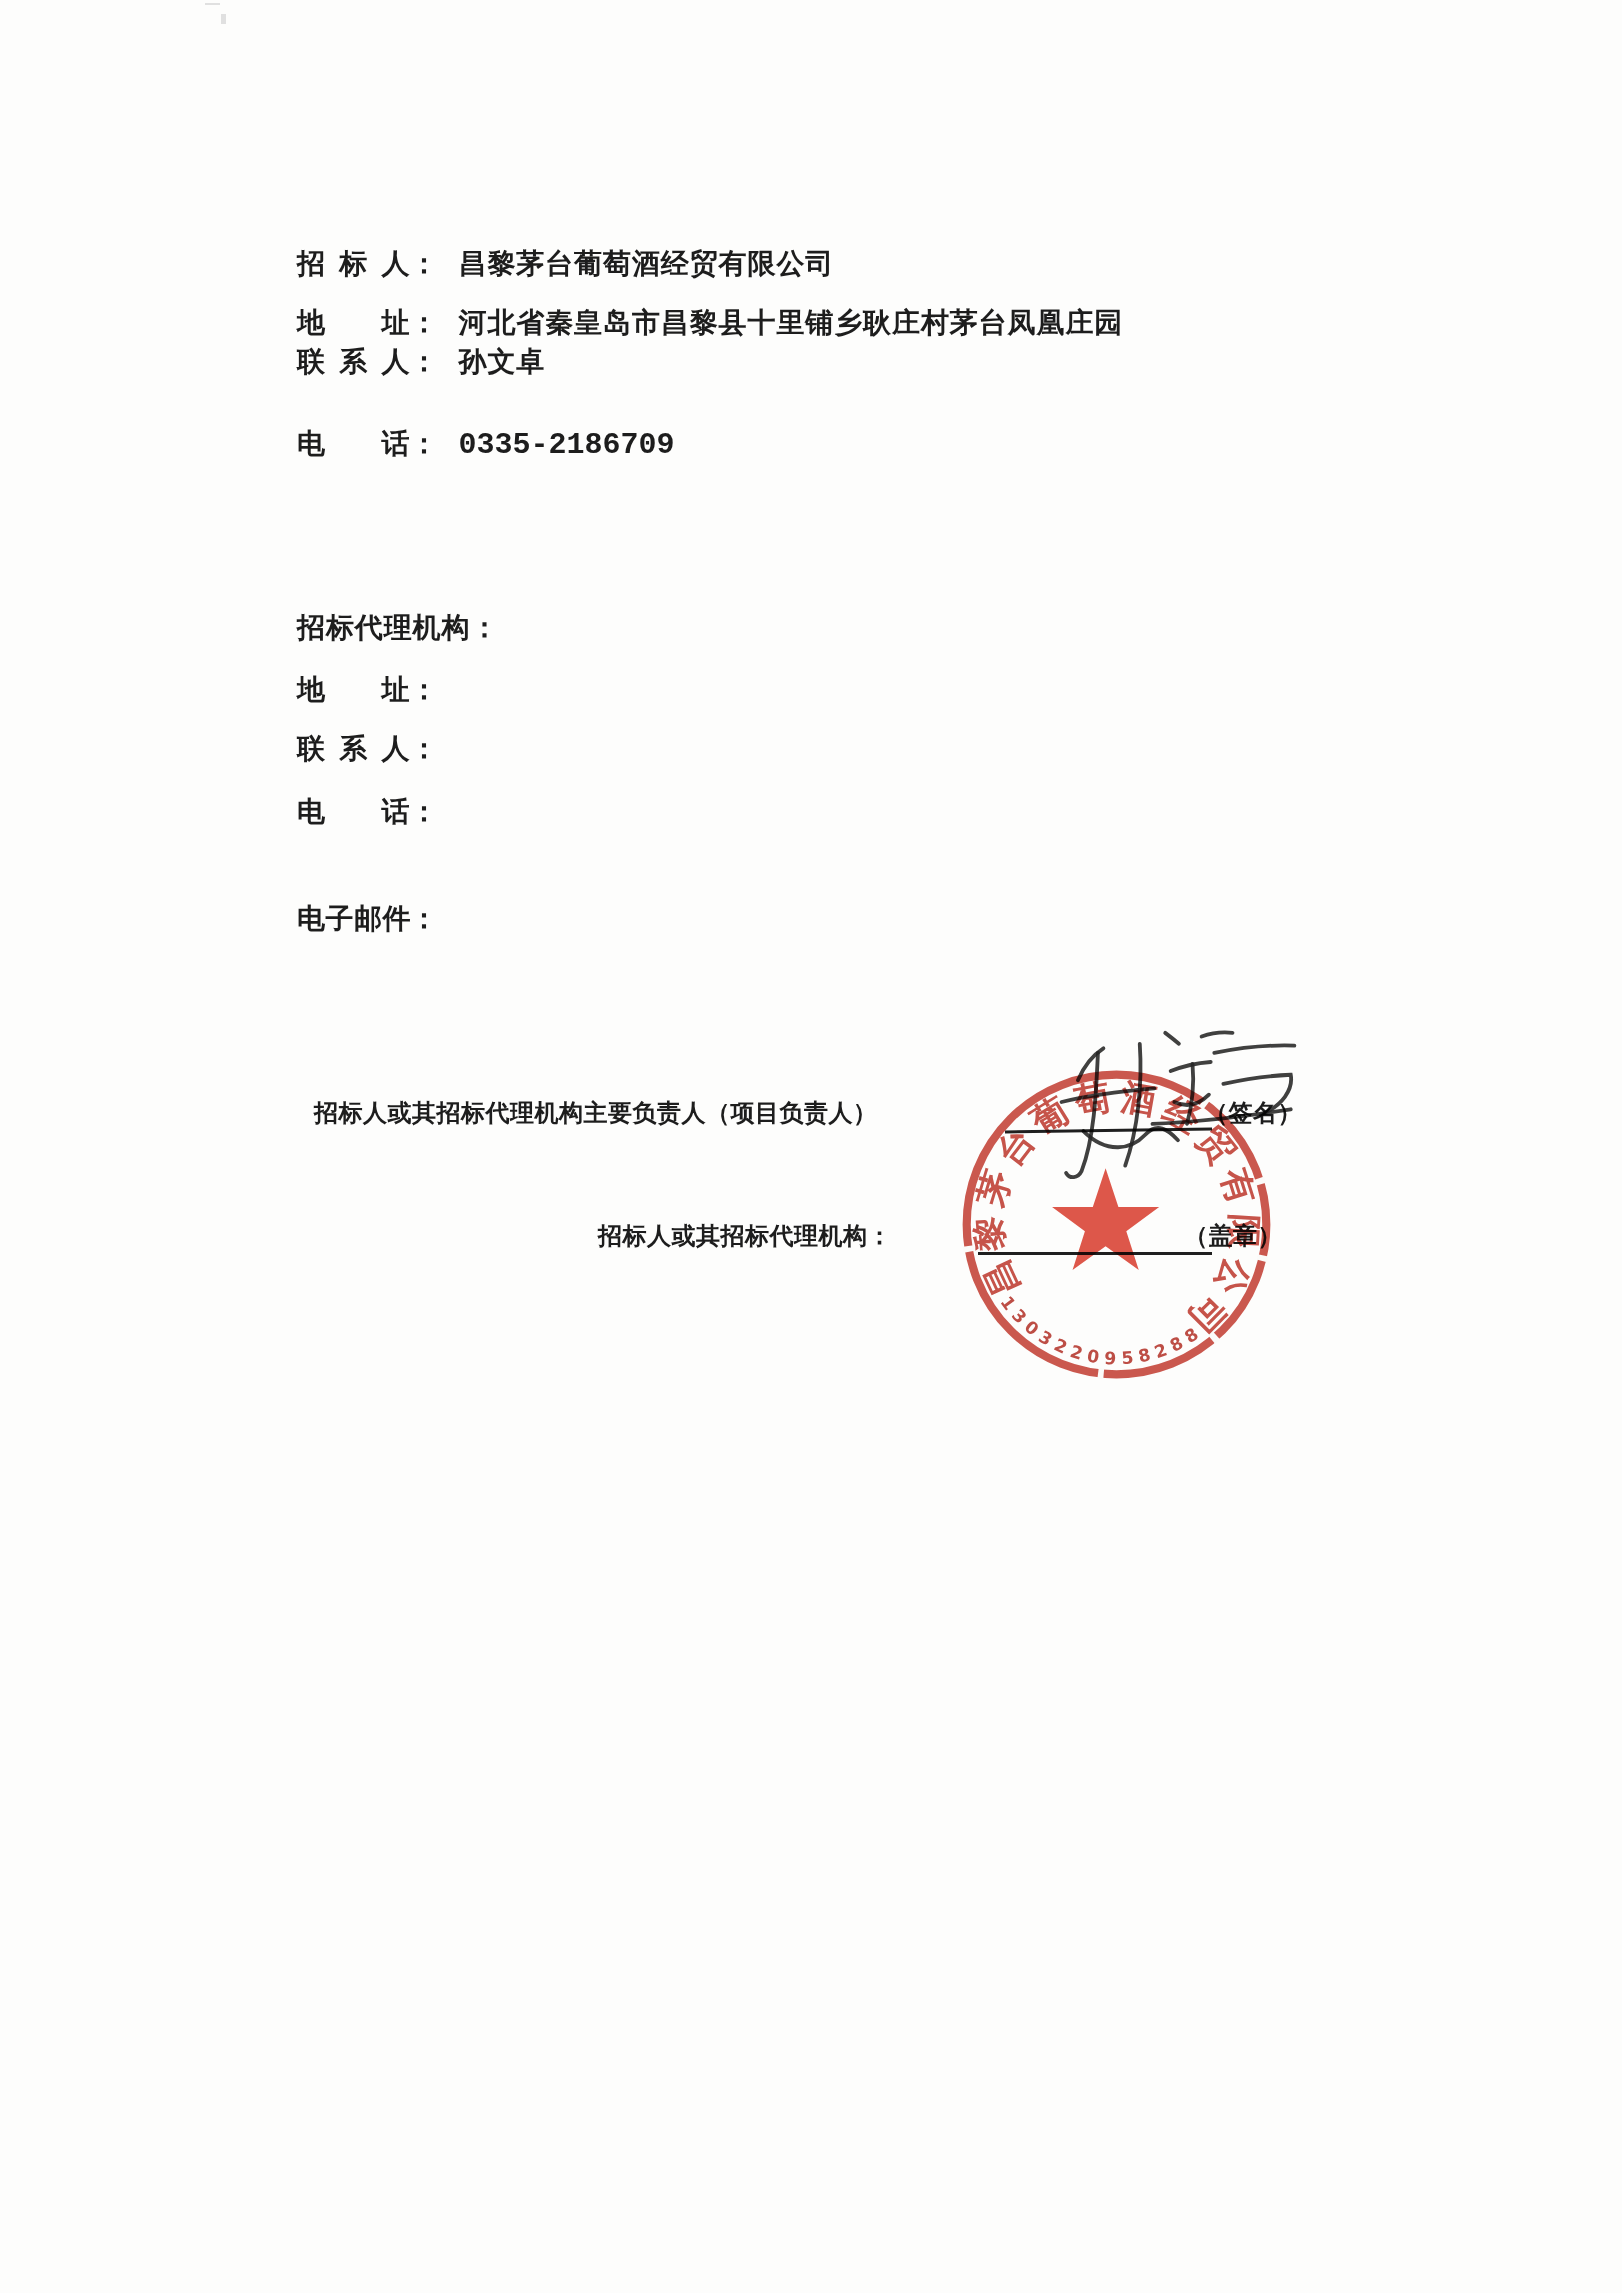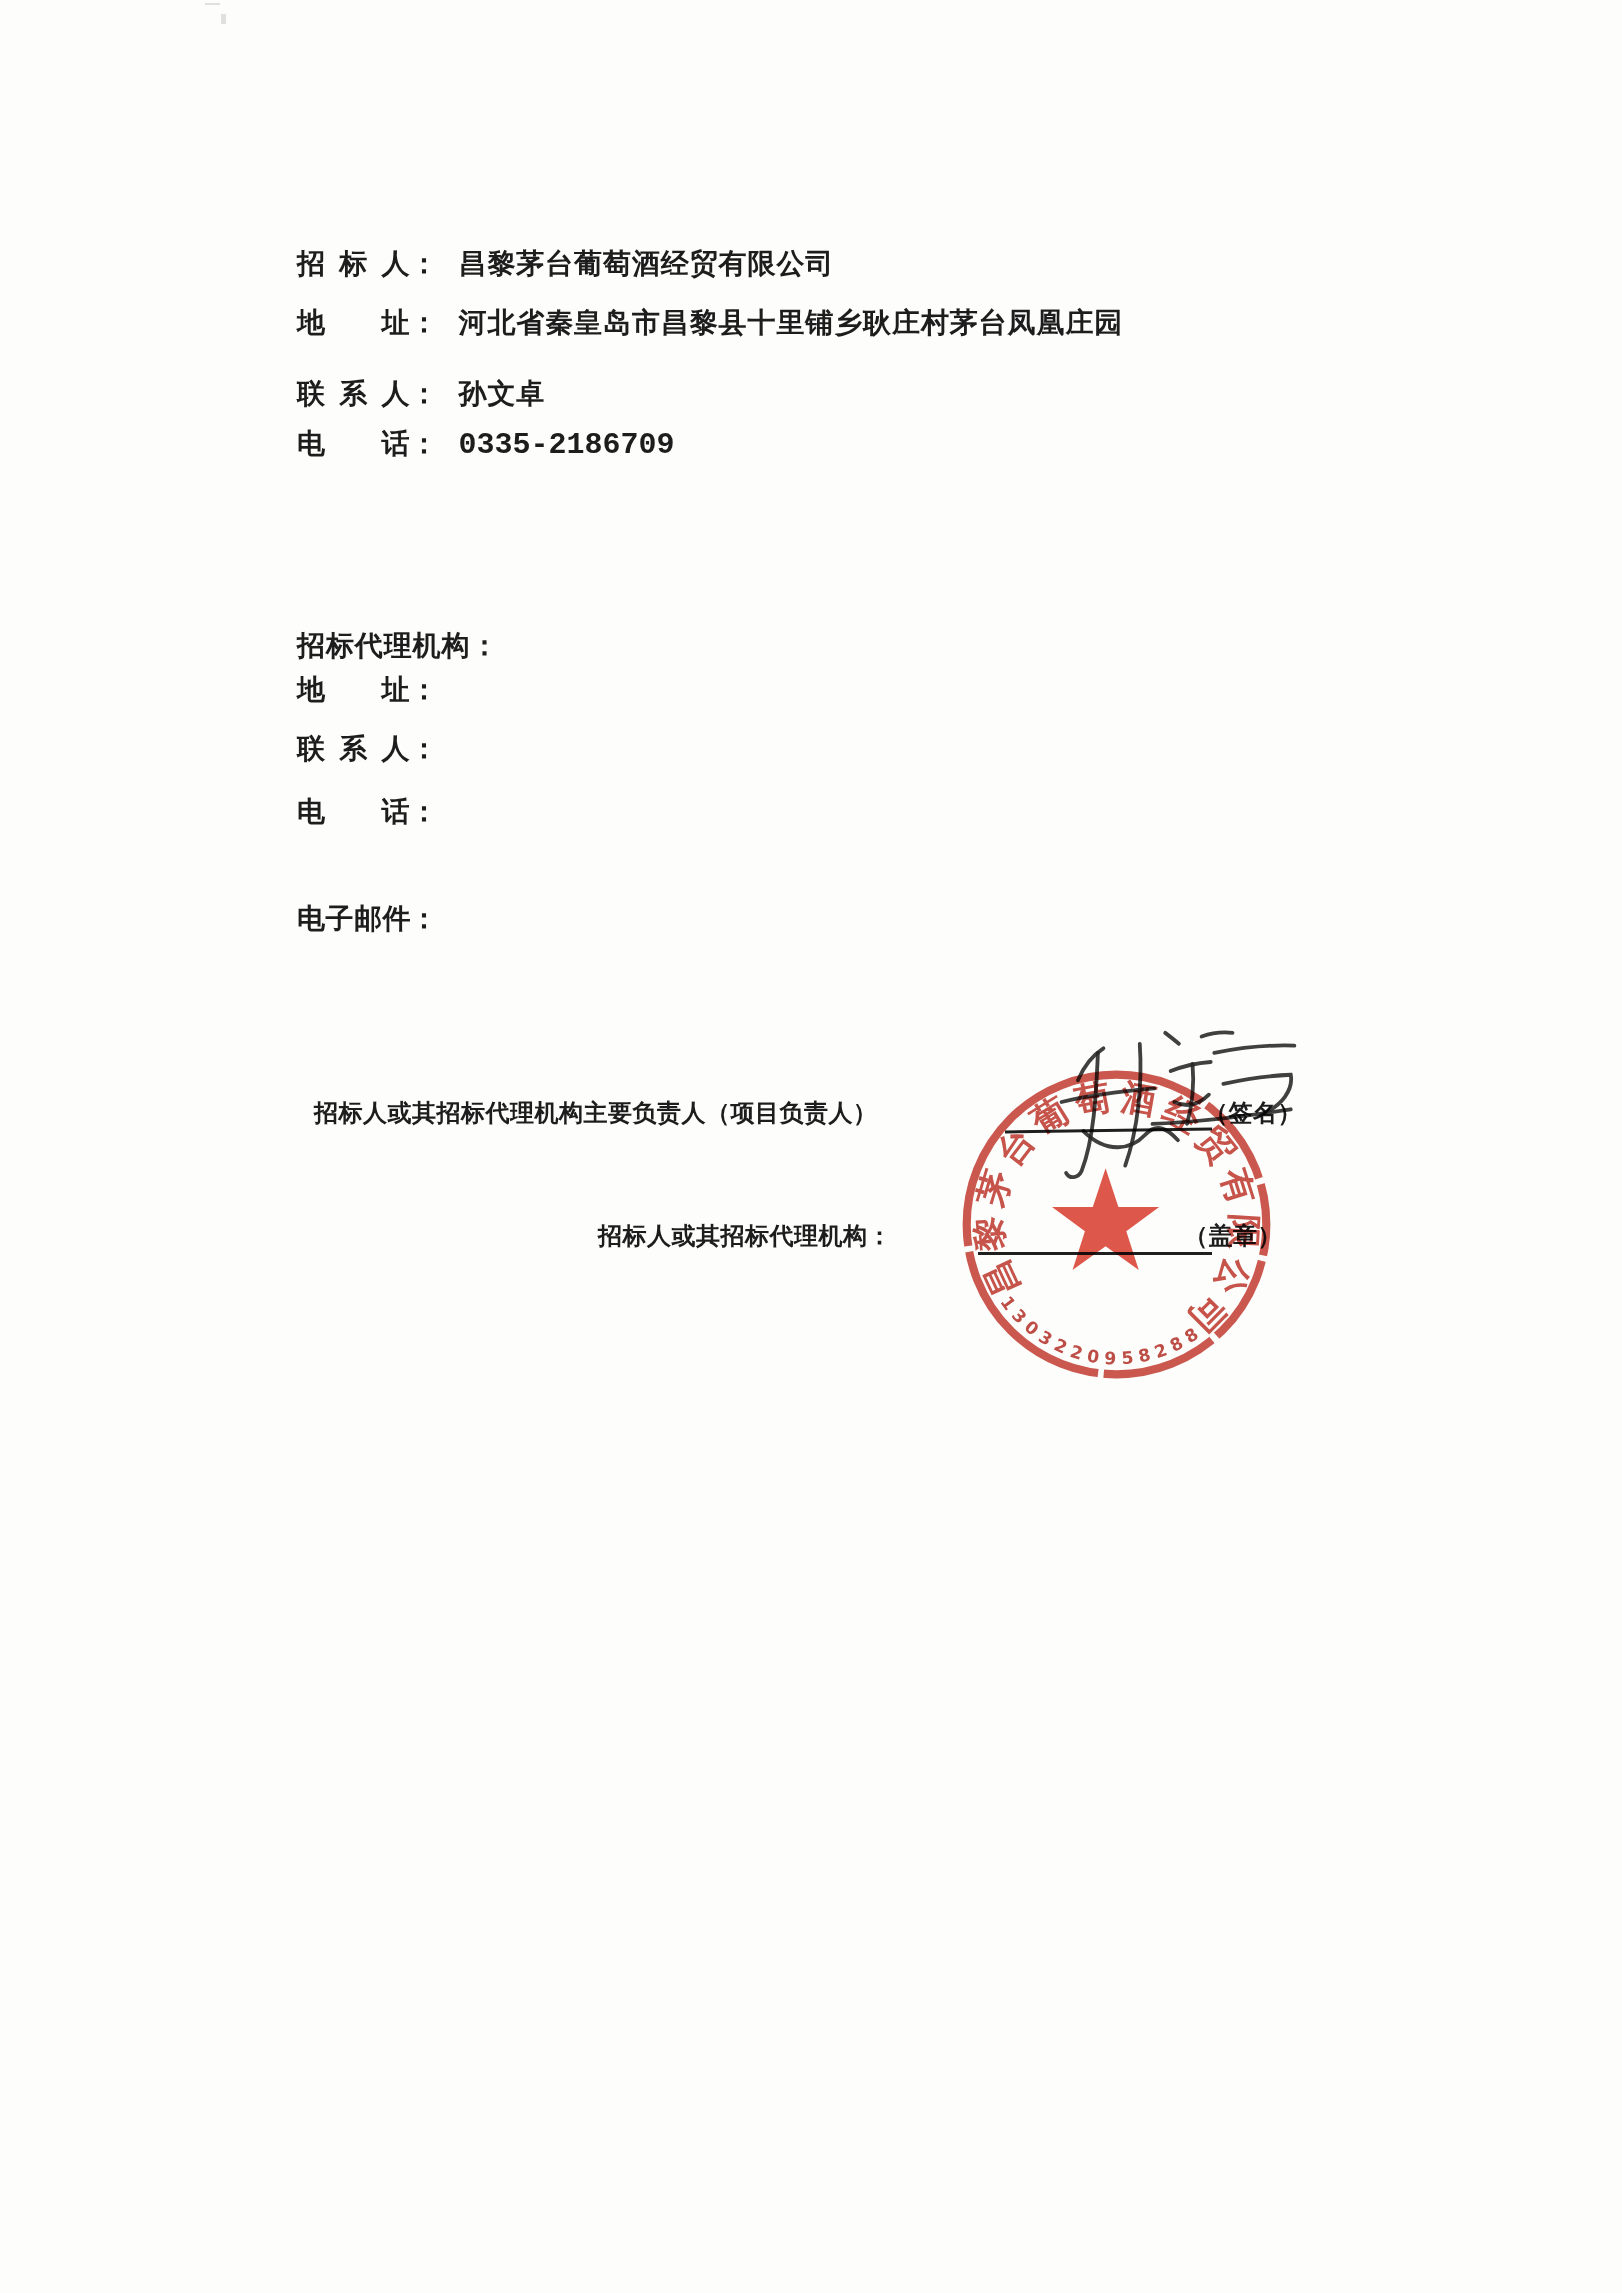--- a/index.html
+++ b/index.html
@@ -64,28 +64,28 @@
 
   <div class="speck" style="left:205px;top:2.7px;width:14.5px;height:2.7px;"></div>
   <div class="speck" style="left:221px;top:13.6px;width:4.5px;height:10px;"></div>
 
   <div class="frow" style="top:246px">
     <span class="lab">招标人</span><span class="colon">：</span><span class="val">昌黎茅台葡萄酒经贸有限公司</span>
   </div>
   <div class="frow" style="top:305px">
     <span class="lab">地址</span><span class="colon">：</span><span class="val">河北省秦皇岛市昌黎县十里铺乡耿庄村茅台凤凰庄园</span>
   </div>
-  <div class="frow" style="top:376px">
+  <div class="frow" style="top:344px">
     <span class="lab">联系人</span><span class="colon">：</span><span class="val">孙文卓</span>
   </div>
   <div class="frow" style="top:426px">
     <span class="lab">电话</span><span class="colon">：</span><span class="val mono">0335-2186709</span>
   </div>
 
-  <div class="frow" style="top:628px">
+  <div class="frow" style="top:610px">
     <span class="lab wide">招标代理机构</span><span class="colon">：</span><span class="val"></span>
   </div>
   <div class="frow" style="top:672px">
     <span class="lab">地址</span><span class="colon">：</span><span class="val"></span>
   </div>
   <div class="frow" style="top:731px">
     <span class="lab">联系人</span><span class="colon">：</span><span class="val"></span>
   </div>
   <div class="frow" style="top:794px">
     <span class="lab">电话</span><span class="colon">：</span><span class="val"></span>

